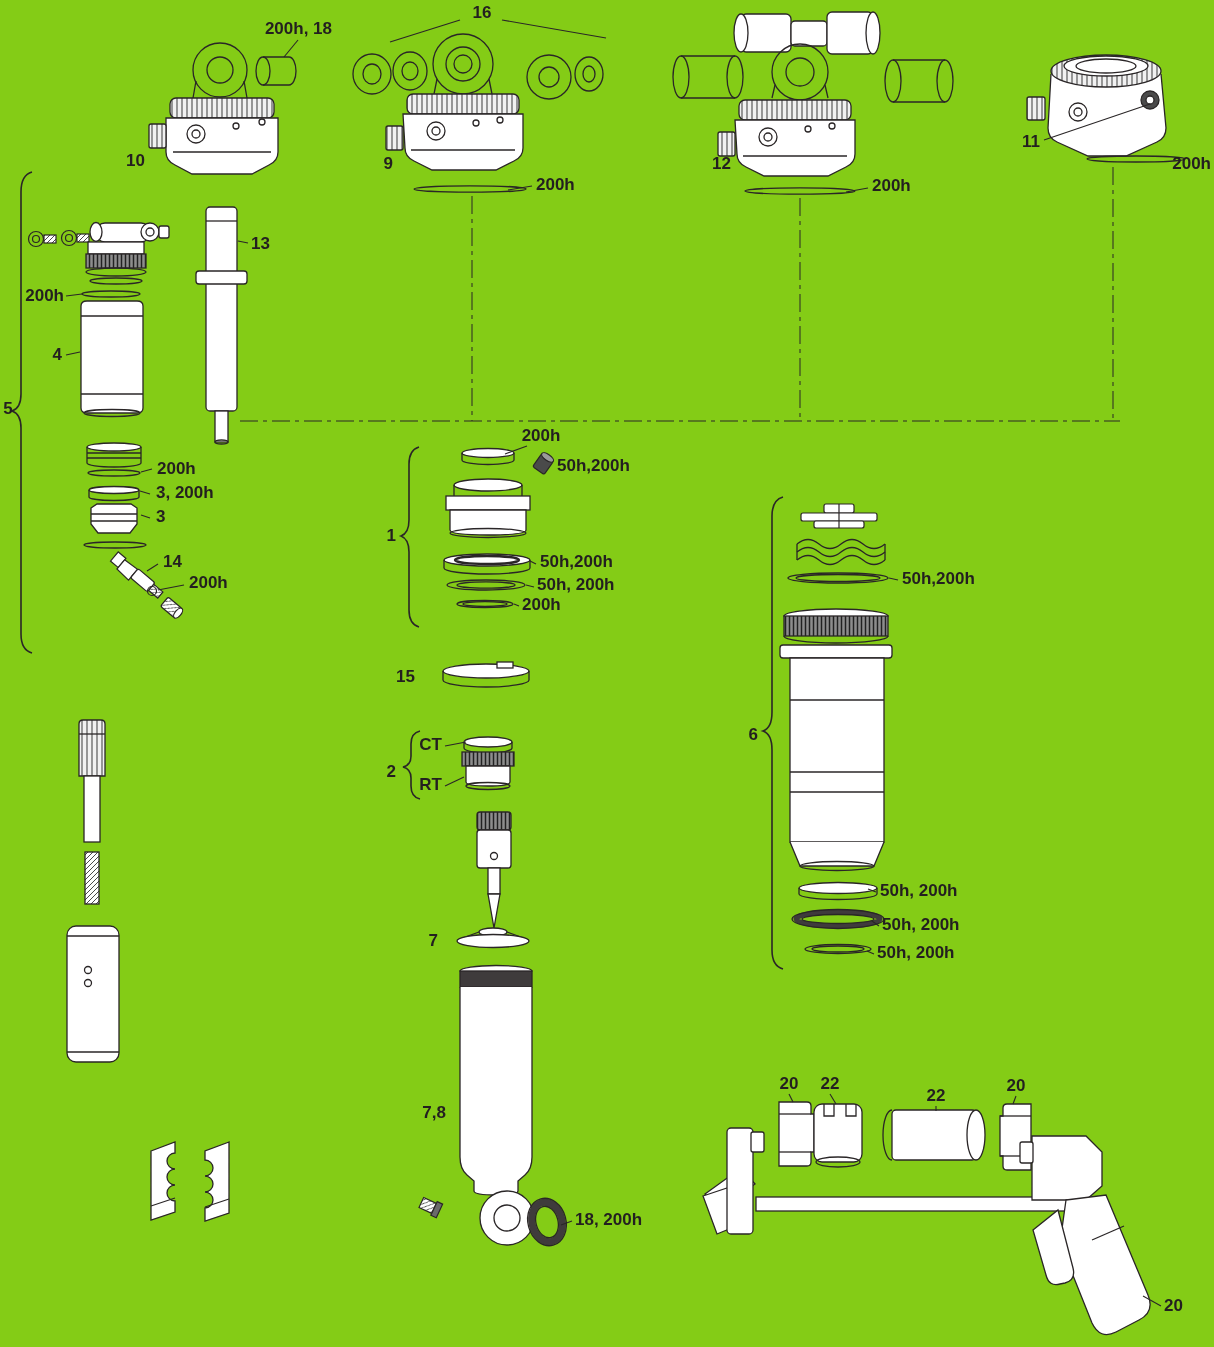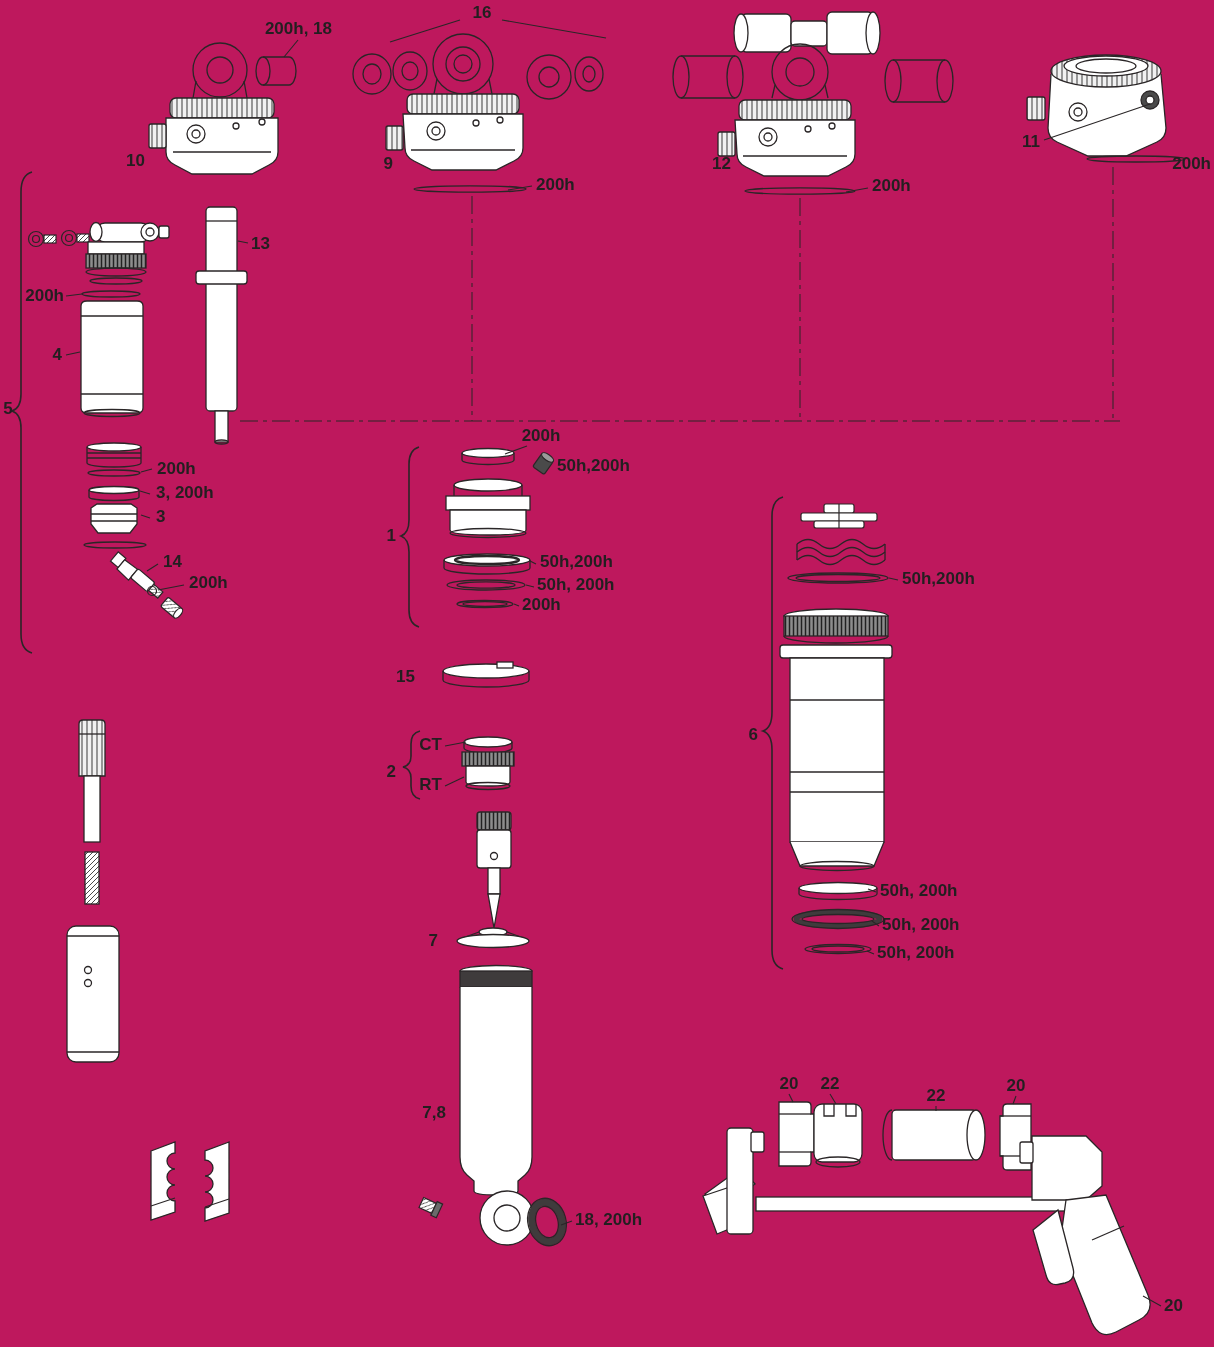--- a/index.html
+++ b/index.html
@@ -1,16 +1,16 @@
 <!DOCTYPE html>
 <html><head>
 <meta charset="utf-8">
 <style>
   html,body{margin:0;padding:0;background:#fff;}
-  .stage{position:relative;width:1214px;height:1347px;background:#be185d;overflow:hidden;
+  .stage{position:relative;width:1214px;height:1347px;background:#84cc16;overflow:hidden;
          font-family:"Liberation Sans",sans-serif;}
   svg{display:block;}
   .lbl{font-family:"Liberation Sans",sans-serif;font-weight:700;font-size:17px;fill:#231f20;}
   .ln{stroke:#2a2627;stroke-width:1.1;fill:none;}
   .brace{stroke:#2a2627;stroke-width:1.6;fill:none;}
 </style>
 </head>
 <body>
 
 <div class="stage">

